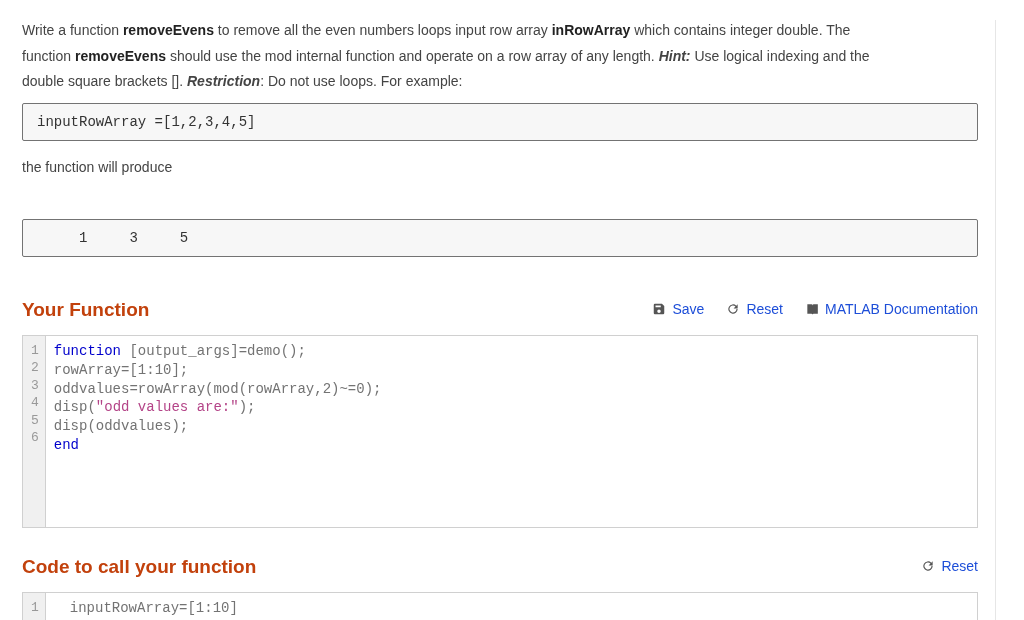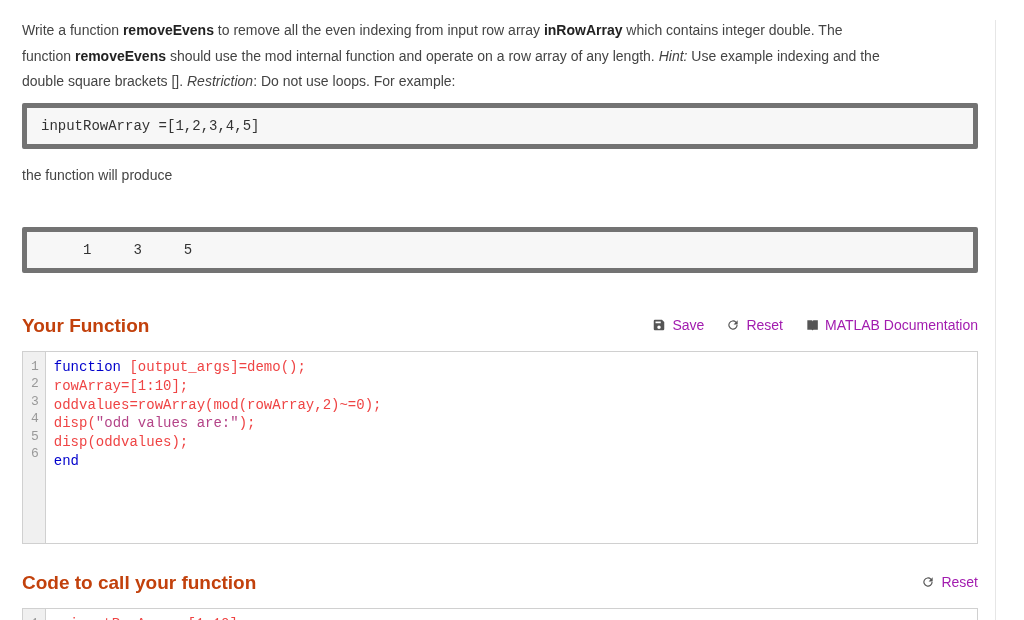--- a/index.html
+++ b/index.html
@@ -11,24 +11,24 @@
     width: 1024px;
   }
   .prompt-text {
     font-size: 14px;
     line-height: 1.55;
     color: #444;
     margin-bottom: 10px;
   }
   .prompt-text p { margin-bottom: 4px; }
   .prompt-text b { font-weight: 700; color: #222; }
-  .prompt-text i { font-style: italic; font-weight: 400; }
+  .prompt-text i { font-style: italic; font-weight: 700; }
   .code-block {
     background: #f7f7f7;
-    border: 5px solid #737373;
+    border: 1px solid #737373;
     border-radius: 2px;
     padding: 10px 14px;
     font-family: Consolas, Menlo, "Courier New", monospace;
     font-size: 14px;
     color: #333;
     margin: 10px 0 16px 0;
     white-space: pre;
     width: 956px;
   }
   .gap { margin-bottom: 42px; margin-top: 40px; }
@@ -42,21 +42,21 @@
   .section-title {
     font-size: 19px;
     font-weight: 600;
     color: #c2410c;
   }
   .toolbar {
     display: flex;
     align-items: flex-start;
     gap: 22px;
     font-size: 14px;
-    color: #a21caf;
+    color: #1d4ed8;
   }
   .toolbar-btn {
     display: flex;
     align-items: center;
     gap: 6px;
     cursor: pointer;
   }
   .toolbar-btn svg { width: 14px; height: 14px; fill: #555; }
   .editor {
     border: 1px solid #d0d0d0;
@@ -78,21 +78,21 @@
   }
   .gutter div { line-height: 1.35; font-size: 13px; }
   .code-area {
     padding: 6px 8px;
     flex: 1;
     white-space: pre;
   }
   .code-area .line { line-height: 1.35; }
   .kw { color: #0000cc; }
   .str { color: #b44488; }
-  .plain { color: #ef4444; text-align: center; }
+  .plain { color: #737373; text-align: center; }
   .editor-tall { padding-bottom: 72px; }
   .editor-short { padding-bottom: 10px; margin-left: 16px; }
   .borderless { border-bottom: none; }
   .right-rule {
     border-right: 1px solid #e6e6e6;
     position: absolute;
     right: 30px;
     top: 0;
     bottom: 0;
     width: 0;
@@ -100,24 +100,24 @@
   .page-wrap { position: relative; width: 1004px; }
 </style>
 </head>
 <body>
 
 <div class="page-wrap">
 <div class="right-rule"></div>
 
 <div class="prompt-text">
   <p>
-    <span>Write a function </span><b>removeEvens</b><span> to remove all the even indexing from input row array </span><b>inRowArray</b><span> which contains integer double.    The</span>
+    <span>Write a function </span><b>removeEvens</b><span> to remove all the even numbers loops input row array </span><b>inRowArray</b><span> which contains integer double.    The</span>
   </p>
   <p>
-    <span>function </span><b>removeEvens</b><span> should use the mod internal function and operate on a row array of any length.  </span><i>Hint:</i><span> Use example indexing and the</span>
+    <span>function </span><b>removeEvens</b><span> should use the mod internal function and operate on a row array of any length.  </span><i>Hint:</i><span> Use logical indexing and the</span>
   </p>
   <p>
     <span>double square brackets [].  </span><i>Restriction</i><span>:  Do not use loops.  For example:</span>
   </p>
 </div>
 
 <div class="code-block">inputRowArray =[1,2,3,4,5]</div>
 
 <div class="prompt-text">the function will produce</div>
 

